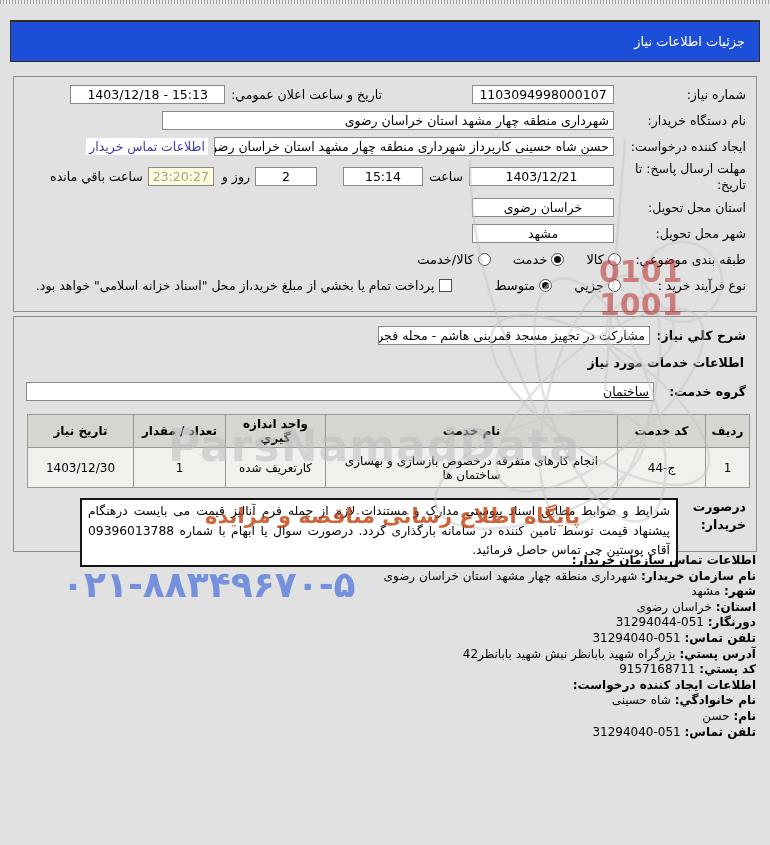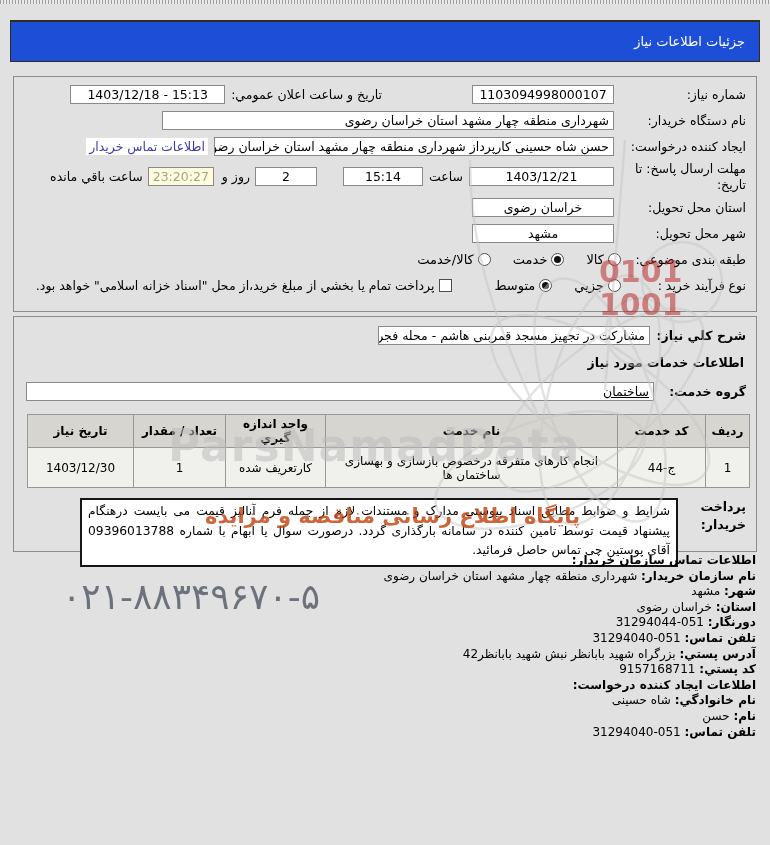--- a/index.html
+++ b/index.html
@@ -91,21 +91,21 @@
   .wm-flower { left:0; top:0; opacity:.5; }
   .wm-brand {
     left:168px; top:420px; font-size:44px; font-weight:bold; color:#bdbdbd;
     opacity:.55; direction:ltr; letter-spacing:1px; font-family:"DejaVu Sans",sans-serif;
   }
   .wm-site {
     left:205px; top:504px; font-size:21px; font-weight:bold; color:#c2410c; opacity:.8;
     white-space:nowrap;
   }
   .wm-phone {
-    left:62px; top:576px; font-size:36px; font-weight:normal; color:#0f172a; opacity:.55;
+    left:62px; top:564px; font-size:36px; font-weight:bold; color:#1d4ed8; opacity:.55;
     direction:ltr; letter-spacing:2px; white-space:nowrap;
   }
   .wm-digits { left:599px; top:255px; font-size:30px; font-weight:bold; color:#b91c1c; opacity:.5; direction:ltr; line-height:1.1;}
 </style>
 </head>
 <body>
 
 <div class="page">
 
   <div class="top-stripe"></div>
@@ -218,21 +218,21 @@
           <td>ج-44</td>
           <td class="svc-name">انجام کارهای متفرقه درخصوص بازسازی و بهسازی ساختمان ها</td>
           <td>کارتعریف شده</td>
           <td>1</td>
           <td>1403/12/30</td>
         </tr>
       </tbody>
     </table>
 
     <div class="notes-row">
-      <span class="notes-label">پرداخت خريدار:</span>
+      <span class="notes-label">درصورت خريدار:</span>
       <div class="notes-box">شرایط و ضوابط مطابق اسناد پیوستی مدارک و مستندات لازم از جمله فرم آنالیز قیمت می بایست درهنگام پیشنهاد قیمت توسط تامین کننده در سامانه بارگذاری گردد. درصورت سوال یا ابهام با شماره 09396013788 آقای پوستین چی تماس حاصل فرمائید.</div>
     </div>
 
   </div>
 
   <div class="contact">
     <div class="bold">اطلاعات تماس سازمان خريدار:</div>
     <div><b>نام سازمان خريدار:</b> <span>شهرداری منطقه چهار مشهد استان خراسان رضوی</span></div>
     <div><b>شهر:</b> <span>مشهد</span></div>
     <div><b>استان:</b> <span>خراسان رضوی</span></div>

